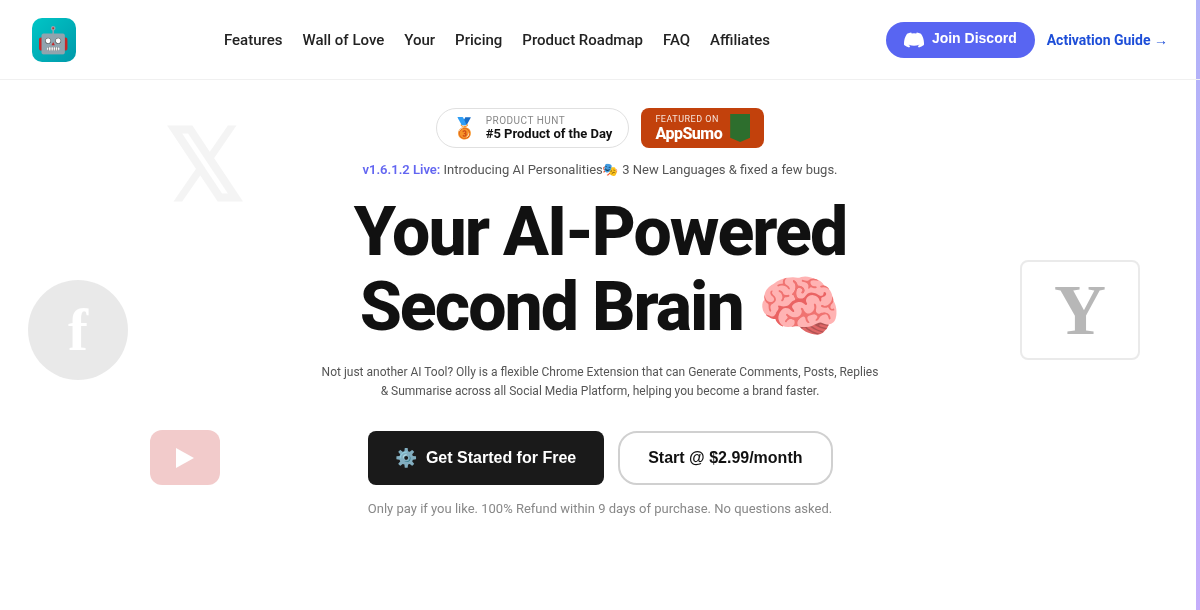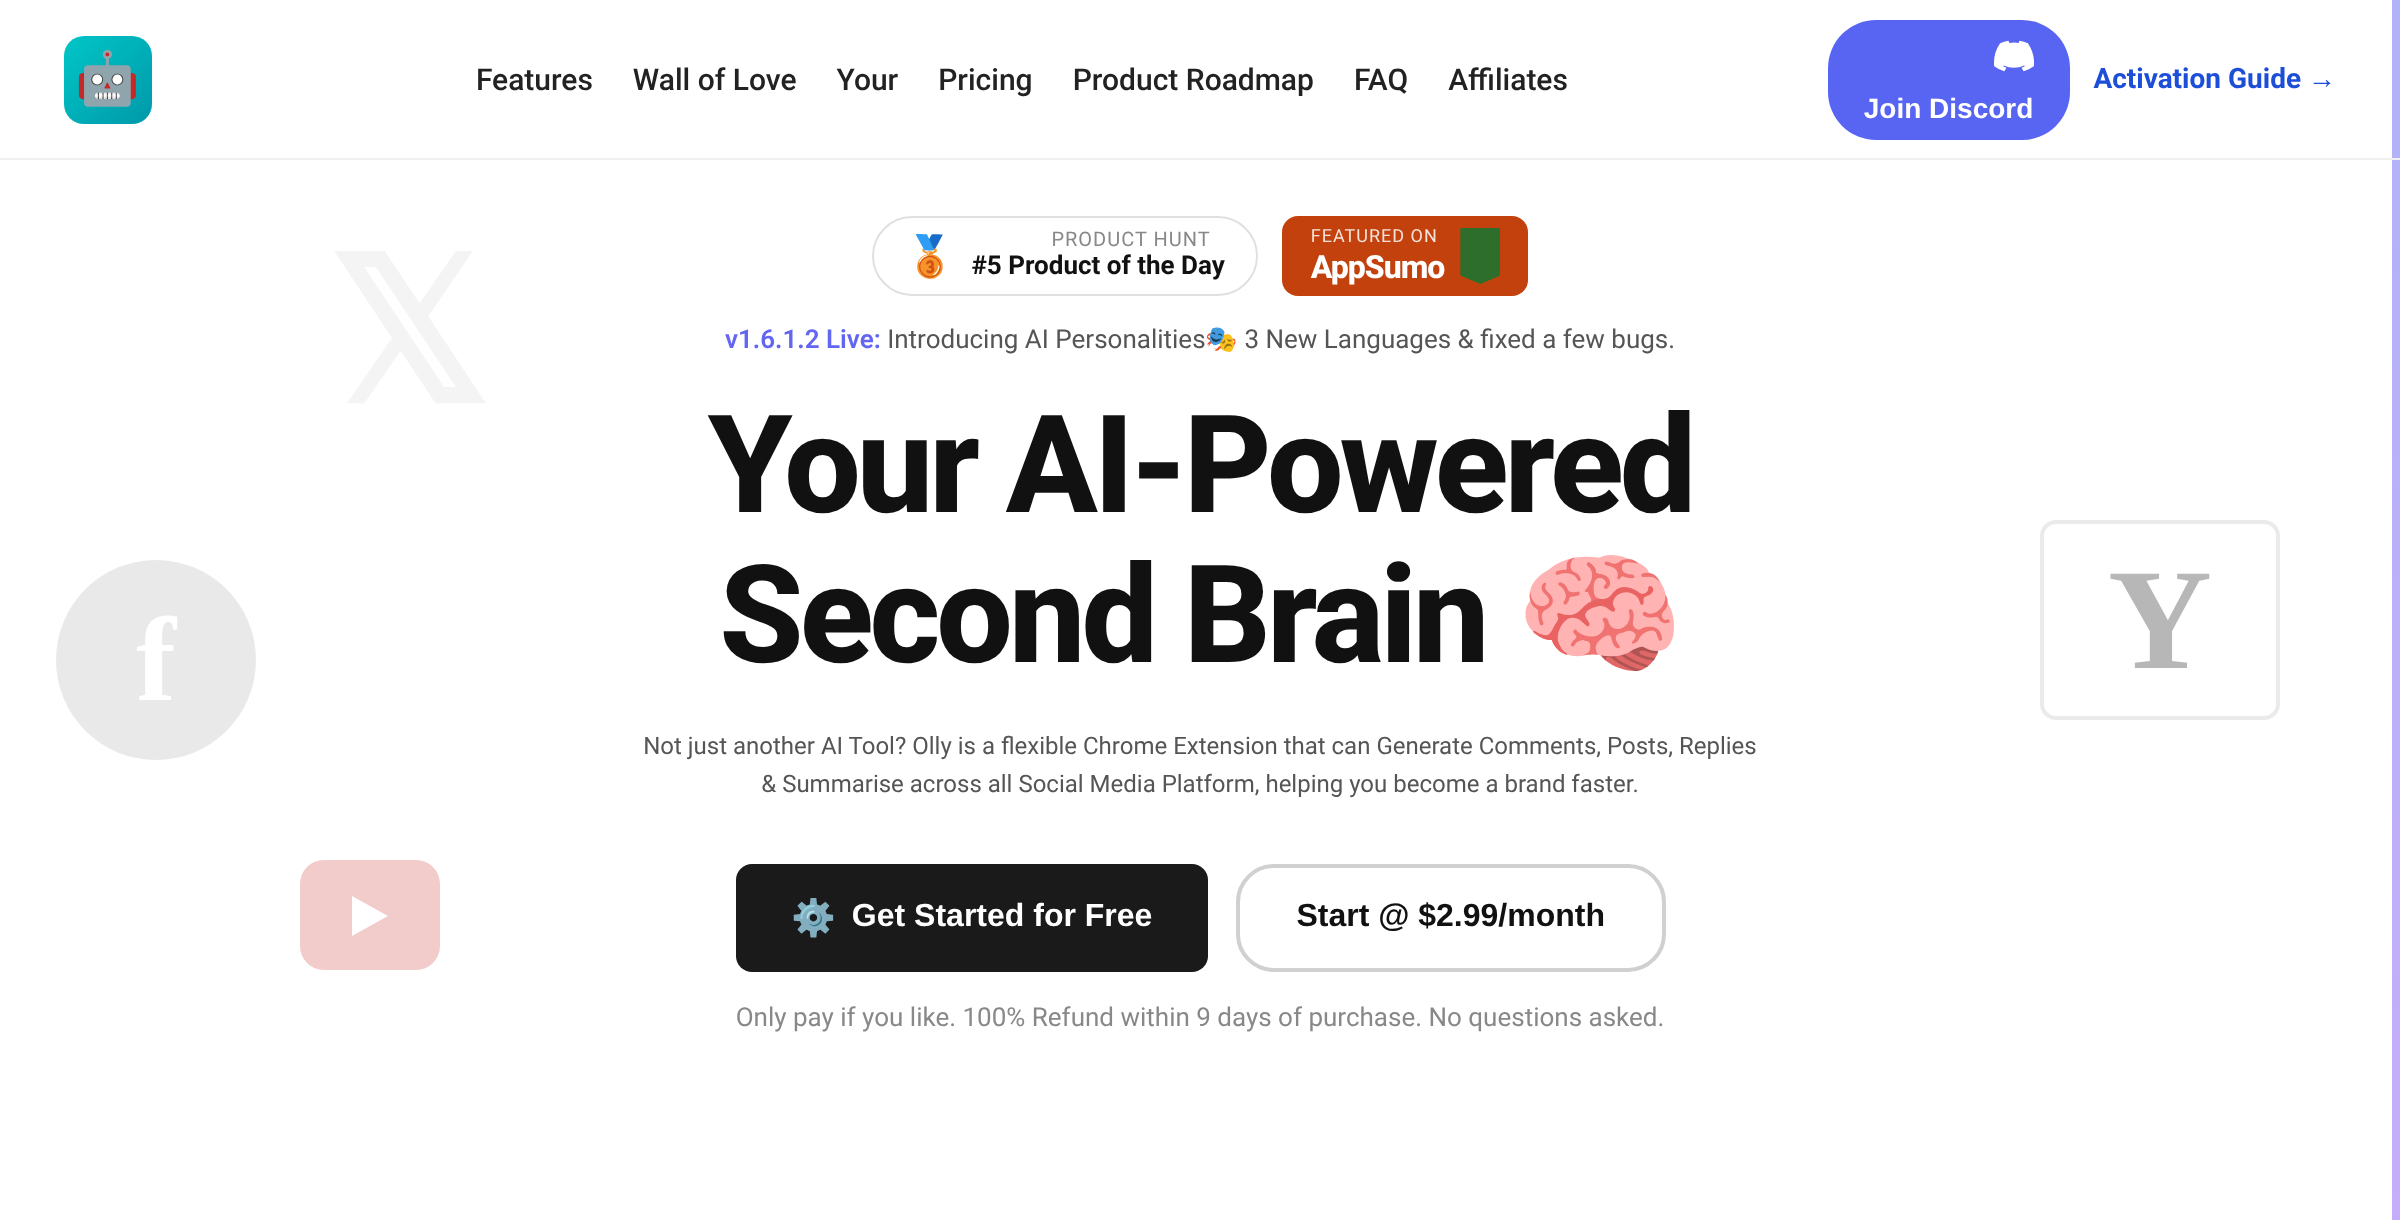--- a/index.html
+++ b/index.html
@@ -50,31 +50,30 @@
       font-weight: 500;
       cursor: pointer;
     }
     .nav-right {
       display: flex;
       align-items: center;
       gap: 12px;
     }
     .discord-btn {
       display: flex;
-      align-items: flex-end;
+      align-items: flex-start;
       gap: 8px;
       background: #5865F2;
       color: white;
       border: none;
       border-radius: 24px;
       padding: 8px 18px;
       font-size: 14px;
       font-weight: 600;
       cursor: pointer;
-      flex-direction: column;
     }
     .discord-icon {
       width: 20px;
       height: 20px;
       fill: white;
     }
     .activation-link {
       font-size: 14px;
       font-weight: 700;
       color: #1d4ed8;
@@ -109,21 +108,20 @@
       font-size: 12px;
     }
     .ph-medal {
       font-size: 20px;
     }
     .ph-text-top {
       font-size: 10px;
       color: #888;
       text-transform: uppercase;
       letter-spacing: 0.5px;
-      margin-left: 40px;
     }
     .ph-text-bottom {
       font-size: 13px;
       font-weight: 700;
       color: #111;
     }
     .badge-appsumo {
       background: #c2410c;
       border-radius: 8px;
       padding: 4px 14px;

